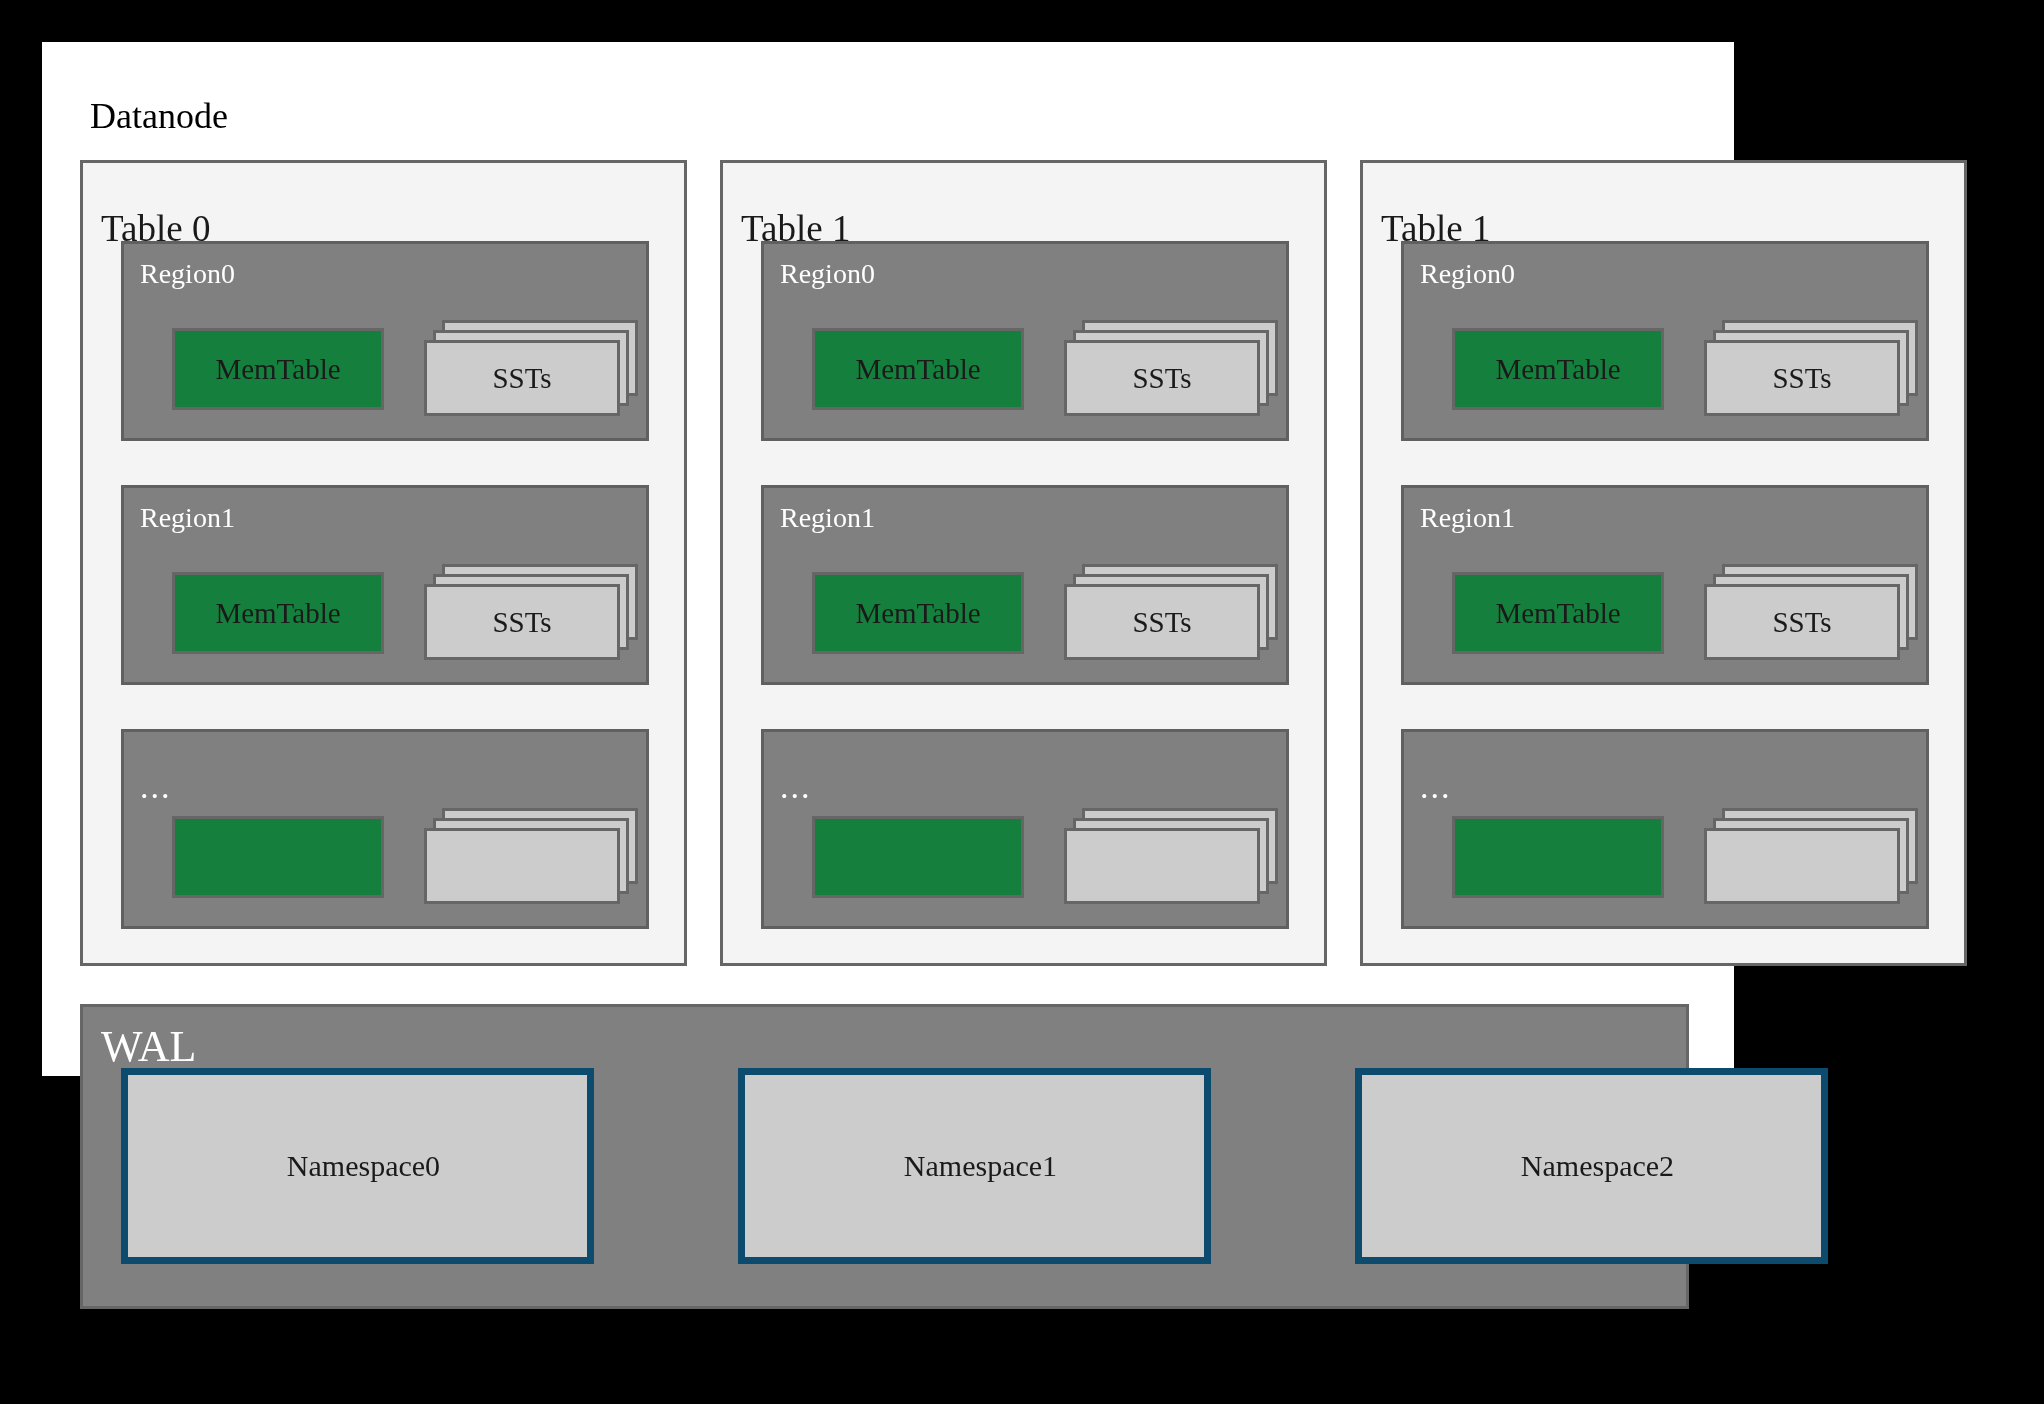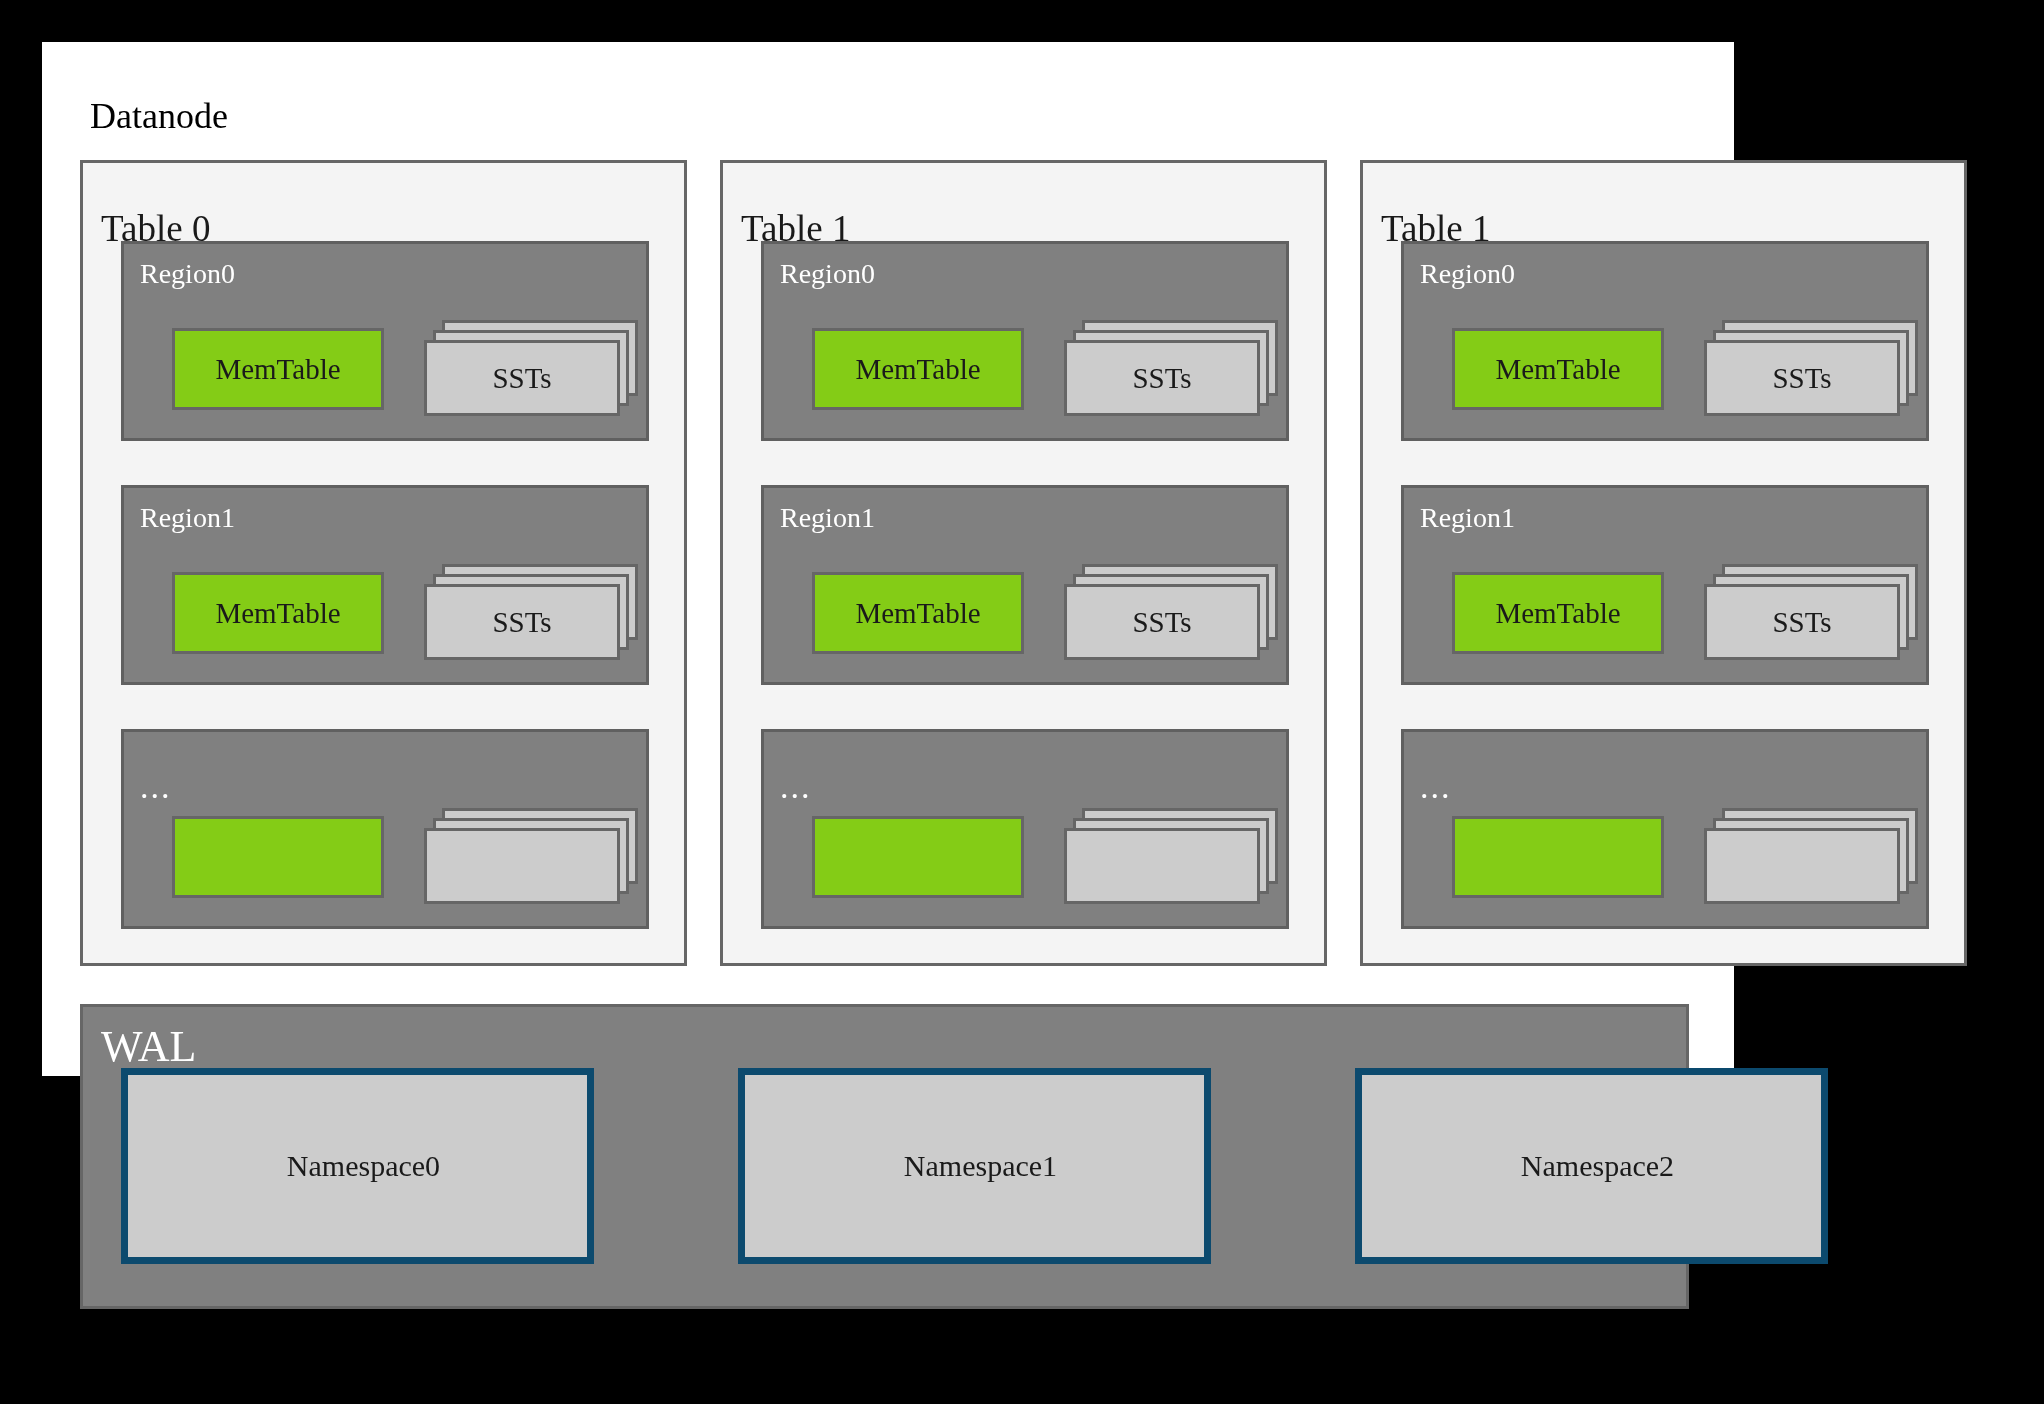--- a/index.html
+++ b/index.html
@@ -89,21 +89,21 @@
     letter-spacing: 2px;
   }
 
   
   .memtable {
     position: absolute;
     left: 48px;
     top: 84px;
     width: 212px;
     height: 82px;
-    background: #84cc16;
+    background: #15803d;
     border: 3px solid #666666;
     box-sizing: border-box;
     display: flex;
     align-items: center;
     justify-content: center;
     font-size: 29px;
     color: #1a1a1a;
   }
 
   

